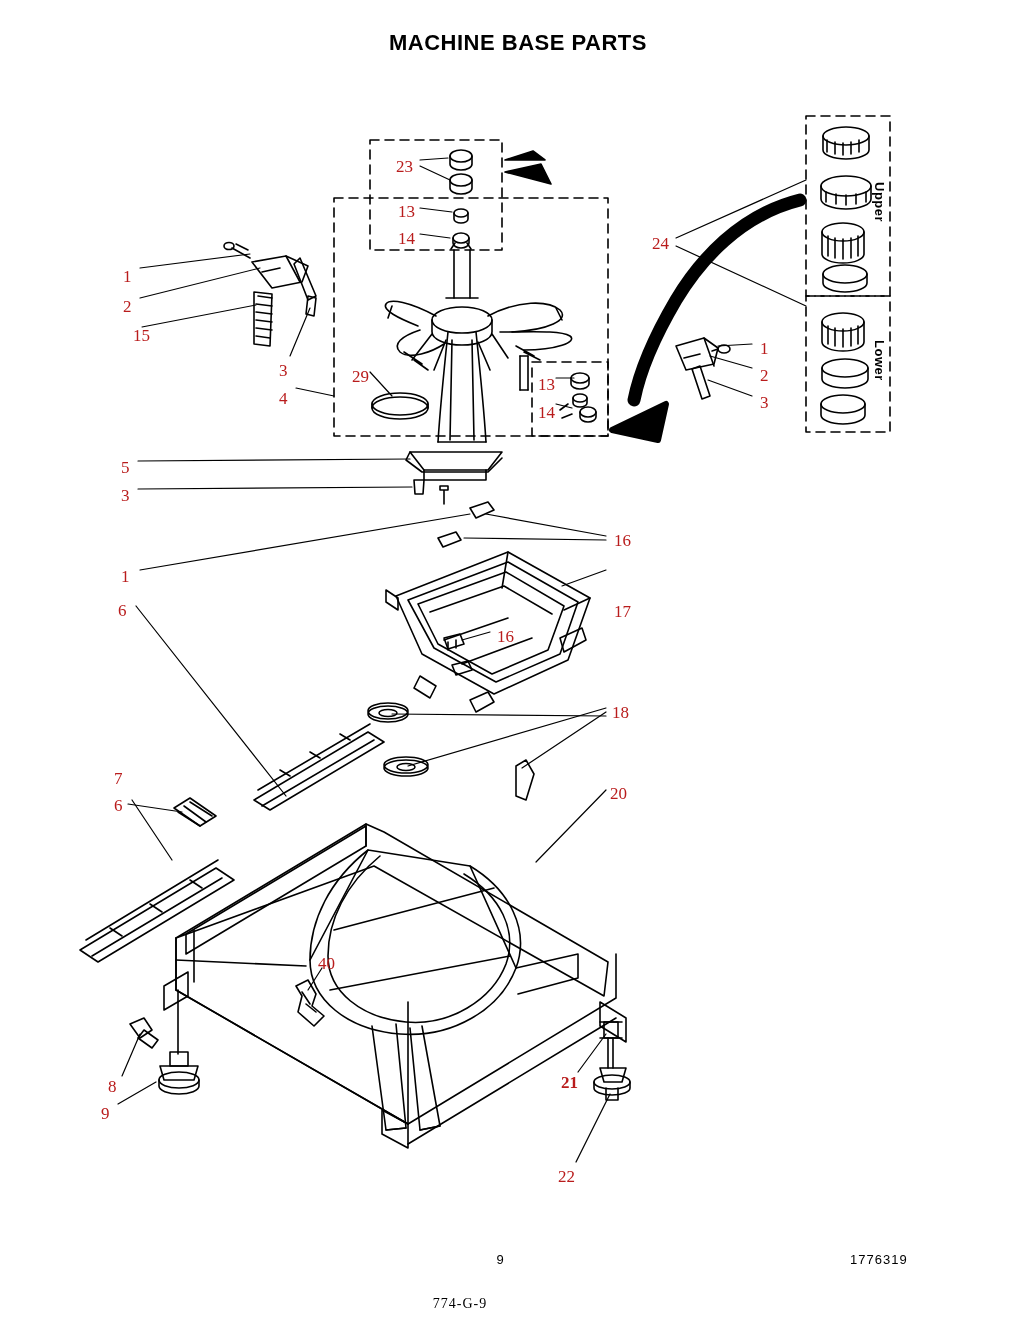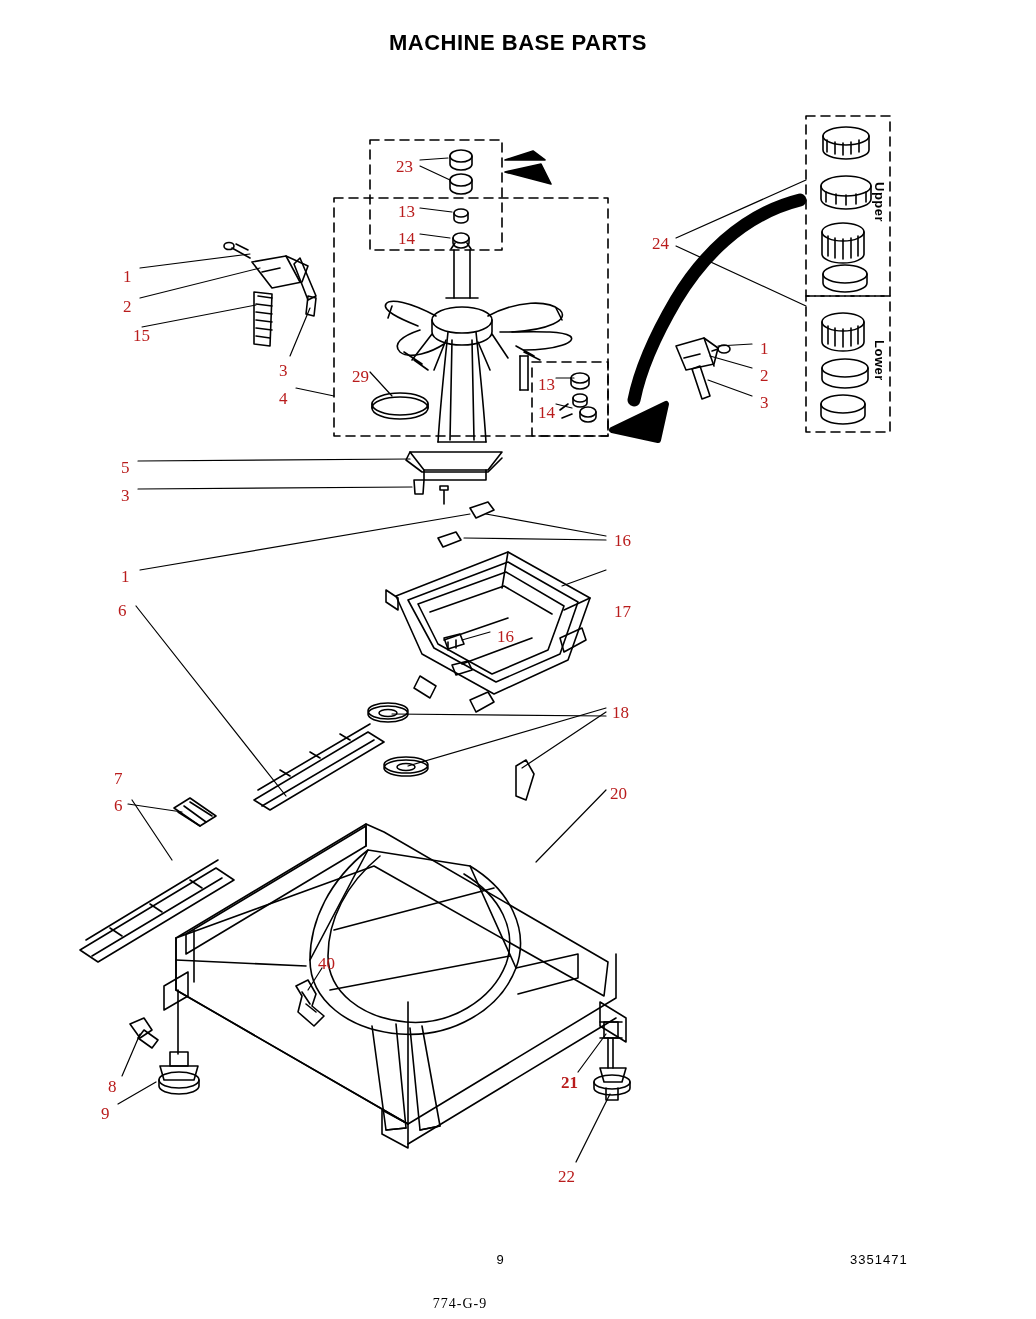--- a/index.html
+++ b/index.html
@@ -385,16 +385,16 @@
       <div class="callout" style="left: 610px; top: 785px;">20</div>
       <div class="callout" style="left: 114px; top: 797px;">6</div>
       <div class="callout" style="left: 318px; top: 955px;">40</div>
       <div class="callout" style="left: 108px; top: 1078px;">8</div>
       <div class="callout" style="left: 101px; top: 1105px;">9</div>
       <div class="callout" style="left: 561px; top: 1074px; font-weight: bold;">21</div>
       <div class="callout" style="left: 558px; top: 1168px;">22</div>
     </div>
 
   <div id="page-number">9</div>
-  <div id="doc-number">3351471</div>
+  <div id="doc-number">1776319</div>
   <div id="rev-code">774-G-9</div>
 
 </div>
 
 </body></html>

